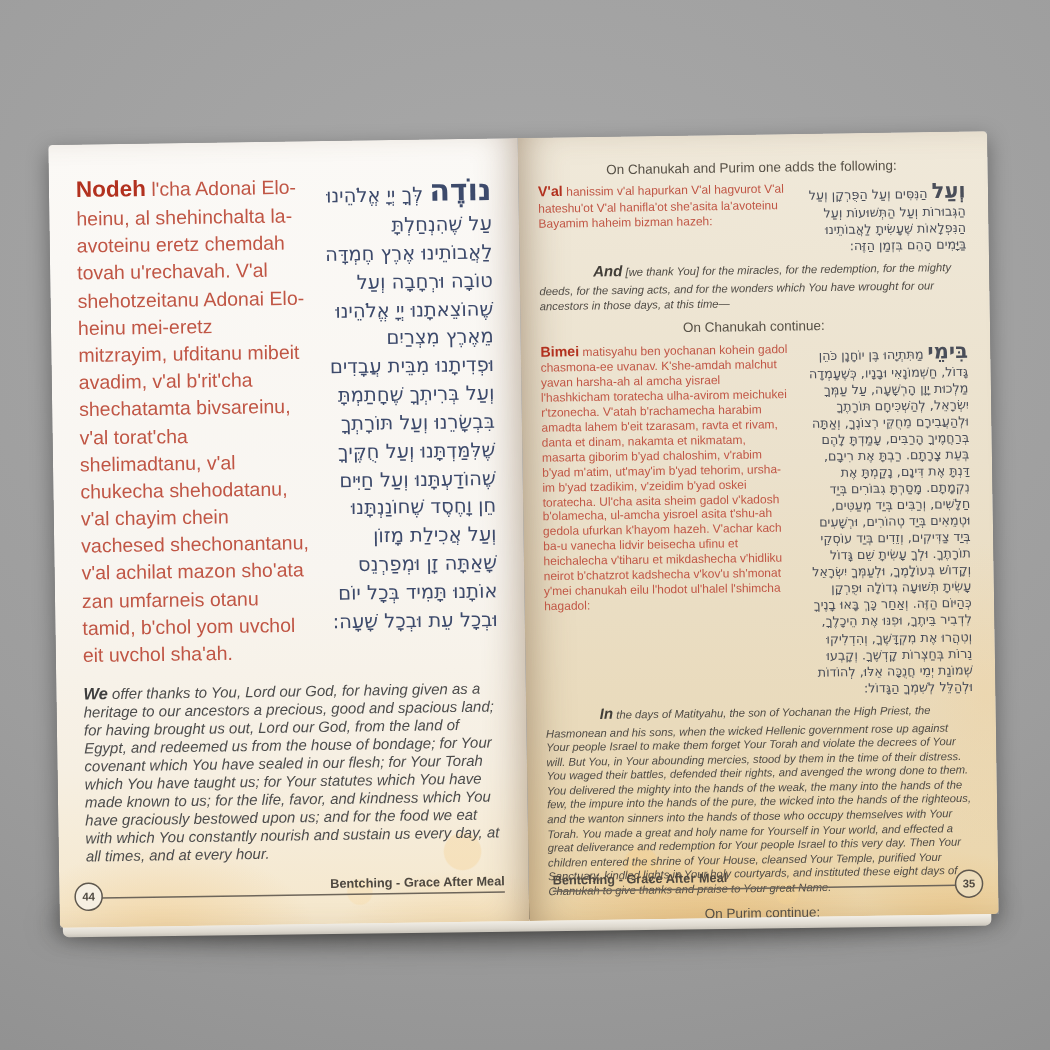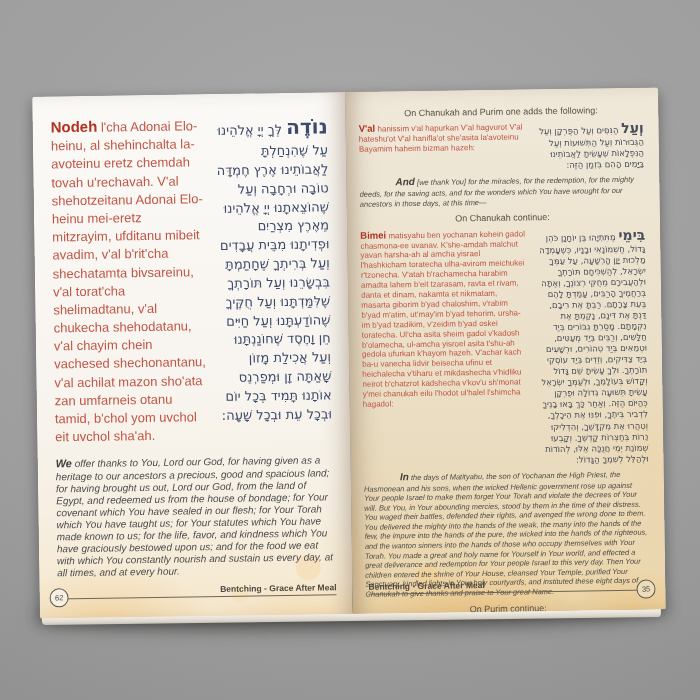--- a/index.html
+++ b/index.html
@@ -75,21 +75,21 @@
   .hebrew-sm{flex:1;min-width:0;margin:0;direction:rtl;text-align:right;
     font-family:"DejaVu Sans",sans-serif;font-size:8.5px;line-height:1.3;color:#4a4e59;}
   .hebrew-sm b{font-size:14px;}
   .english-sm{margin:1px 0 5px 0;font-style:italic;font-size:7.5px;line-height:1.28;color:#4f4b45;}
   .eng-lead-sm{font-weight:bold;font-size:10px;color:#423e38;margin-left:36px;}
 
   
   .footer{position:absolute;left:16px;right:16px;bottom:13px;height:22px;}
   .footer-line{position:absolute;left:0;right:0;bottom:6px;height:1px;background:#6d655a;}
   .page-circle{position:absolute;bottom:-2px;width:17px;height:17px;border:1px solid #5f584e;
-    border-radius:50%;font-weight:normal;font-size:7.5px;line-height:17px;text-align:center;color:#4e4840;}
+    border-radius:50%;font-weight:bold;font-size:7.5px;line-height:17px;text-align:center;color:#4e4840;}
   .page-left .page-circle{left:-6px;background:#f6efe2;}
   .page-right .page-circle{right:-6px;background:#ecdcba;}
   .footer-title{position:absolute;bottom:9px;font-weight:bold;font-size:8.5px;color:#4e4840;}
   .page-left .footer-title{right:0;}
   .page-right .footer-title{left:0;}
 </style>
 </head>
 <body>
 
 <div class="scene">
@@ -106,21 +106,21 @@
           </div>
           <div class="hebrew-col">
             <p class="hebrew-lg" dir="rtl" lang="he"><b>נוֹדֶה</b> <span>לְּךָ יְיָ אֱלֹהֵינוּ עַל שֶׁהִנְחַלְתָּ לַאֲבוֹתֵינוּ אֶרֶץ חֶמְדָּה טוֹבָה וּרְחָבָה וְעַל שֶׁהוֹצֵאתָנוּ יְיָ אֱלֹהֵינוּ מֵאֶרֶץ מִצְרַיִם וּפְדִיתָנוּ מִבֵּית עֲבָדִים וְעַל בְּרִיתְךָ שֶׁחָתַמְתָּ בִּבְשָׂרֵנוּ וְעַל תּוֹרָתְךָ שֶׁלִּמַּדְתָּנוּ וְעַל חֻקֶּיךָ שֶׁהוֹדַעְתָּנוּ וְעַל חַיִּים חֵן וָחֶסֶד שֶׁחוֹנַנְתָּנוּ וְעַל אֲכִילַת מָזוֹן שָׁאַתָּה זָן וּמְפַרְנֵס אוֹתָנוּ תָּמִיד בְּכָל יוֹם וּבְכָל עֵת וּבְכָל שָׁעָה:</span></p>
           </div>
         </div>
 
         <p class="english-lg"><span class="eng-lead-lg">We</span> <span>offer thanks to You, Lord our God, for having given as a heritage to our ancestors a precious, good and spacious land; for having brought us out, Lord our God, from the land of Egypt, and redeemed us from the house of bondage; for Your covenant which You have sealed in our flesh; for Your Torah which You have taught us; for Your statutes which You have made known to us; for the life, favor, and kindness which You have graciously bestowed upon us; and for the food we eat with which You constantly nourish and sustain us every day, at all times, and at every hour.</span></p>
 
         <div class="footer">
           <div class="footer-line"></div>
-          <div class="page-circle">62</div>
+          <div class="page-circle">44</div>
           <div class="footer-title">Bentching - Grace After Meal</div>
         </div>
       </div>
     </div>
 
     <div class="page page-right">
       <div class="content">
 
         <p class="sec-header">On Chanukah and Purim one adds the following:</p>
 

